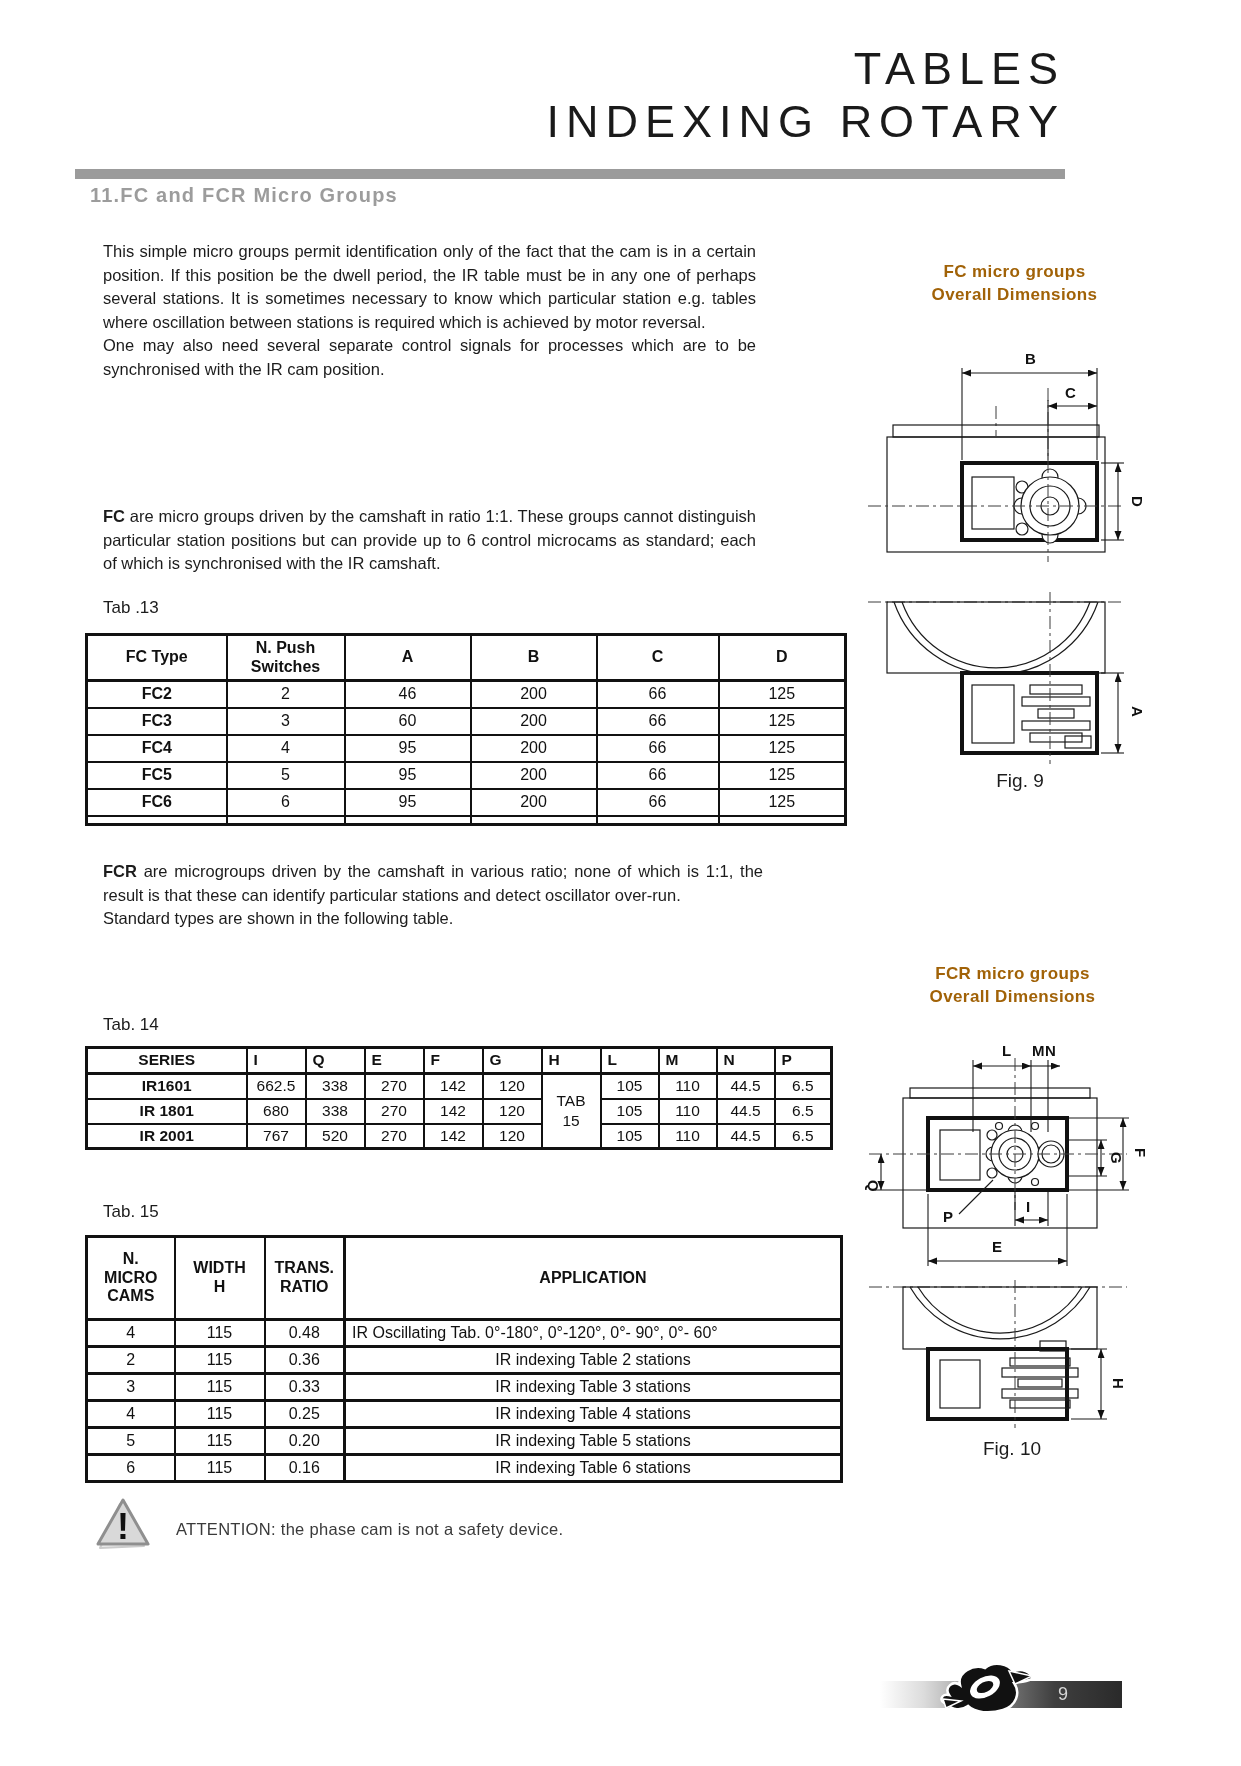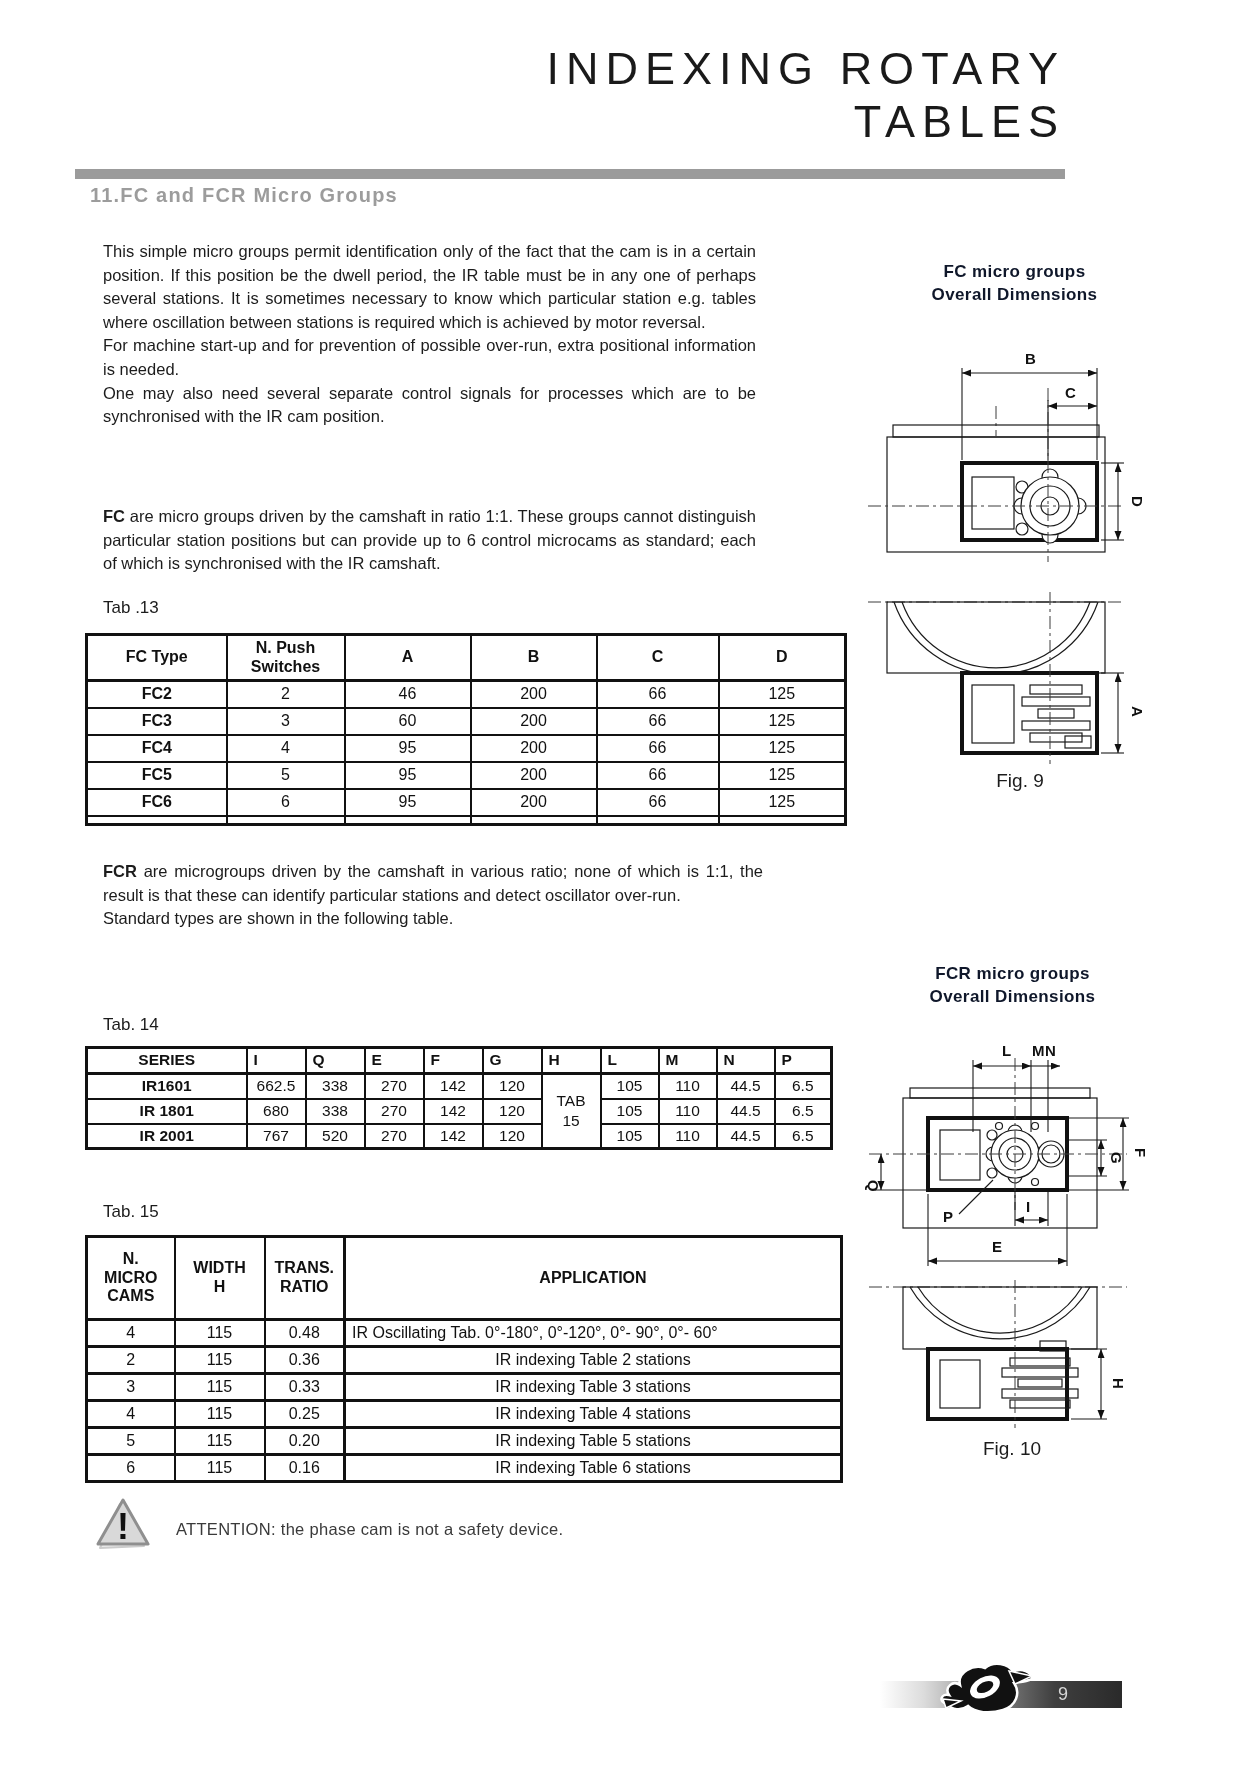--- a/index.html
+++ b/index.html
@@ -34,21 +34,21 @@
   .t13 tr.sliver td{border-top:2.5px solid #111;}
   .t14 td{font-size:15.5px;}
   .t14 td.hl{text-align:left;padding-left:6px;}
   .t14 td.rowlab{font-weight:bold;}
   .t14 td.merged{font-size:15.5px;line-height:1.3;}
   .t15 td{border-top-width:3px;border-bottom-width:3px;}
   .t15 td.app-left{text-align:left;padding-left:6px;}
   .t15 td.appcol{border-left:3px solid #111;}
 
   
-  .fig-heading{font-size:17px;line-height:23px;font-weight:bold;text-align:center;color:#0f172a;letter-spacing:.4px;}
+  .fig-heading{font-size:17px;line-height:23px;font-weight:bold;text-align:center;color:#a16207;letter-spacing:.4px;}
   .fig-caption{font-size:19px;color:#1c1c1c;text-align:center;}
   .dimtxt{font:bold 15px "Liberation Sans",sans-serif;fill:#111;}
   .thin{stroke:#1a1a1a;stroke-width:1.2;fill:none;}
   .thick{stroke:#111;stroke-width:4;fill:none;}
   .wfill{stroke:#1a1a1a;stroke-width:1.2;fill:#fff;}
   .cl{stroke:#3c3c3c;stroke-width:1;stroke-dasharray:13 4 3 4;fill:none;}
   .dim{stroke:#1a1a1a;stroke-width:1.1;fill:none;}
 
   
   .att-text{font-size:16.5px;color:#3a3a3a;letter-spacing:.3px;}
@@ -57,29 +57,28 @@
   .footer-bar{left:880px;top:1681px;width:242px;height:27px;
               background:linear-gradient(90deg,#ffffff 0%,#dcdcdc 18%,#8a8a8a 45%,#3f3f3f 72%,#2a2a2a 100%);}
   .footer-page{left:1045px;top:1684px;width:36px;text-align:center;font-size:18px;color:#d6d6d6;}
 </style>
 </head>
 <body>
 
 <div class="page">
 
   <div class="abs main-title">
+    <div>TABLES</div>
     <div>INDEXING ROTARY</div>
-    <div>TABLES</div>
   </div>
   <div class="abs header-bar"></div>
   <div class="abs section-heading">11.FC and FCR Micro Groups</div>
 
   <div class="abs bodytext col-l" style="top:240px;">
     <p>This simple micro groups permit identification only of the fact that the cam is in a certain position. If this position be the dwell period, the IR table must be in any one of perhaps several stations. It is sometimes necessary to know which particular station e.g. tables where oscillation between stations is required which is achieved by motor reversal.</p>
-    <p>For machine start-up and for prevention of possible over-run, extra positional information is needed.</p>
     <p>One may also need several separate control signals for processes which are to be synchronised with the IR cam position.</p>
   </div>
 
   <div class="abs bodytext col-l" style="top:505px;">
     <p><span class="lead">FC</span><span> are micro groups driven by the camshaft in ratio 1:1. These groups cannot distinguish particular station positions but can provide up to 6 control microcams as standard; each of which is synchronised with the IR camshaft.</span></p>
   </div>
 
   <div class="abs tab-label" style="left:103px;top:598px;">Tab .13</div>
   <table class="abs dtable t13" style="left:85px;top:633px;width:759px;">
     <colgroup>

